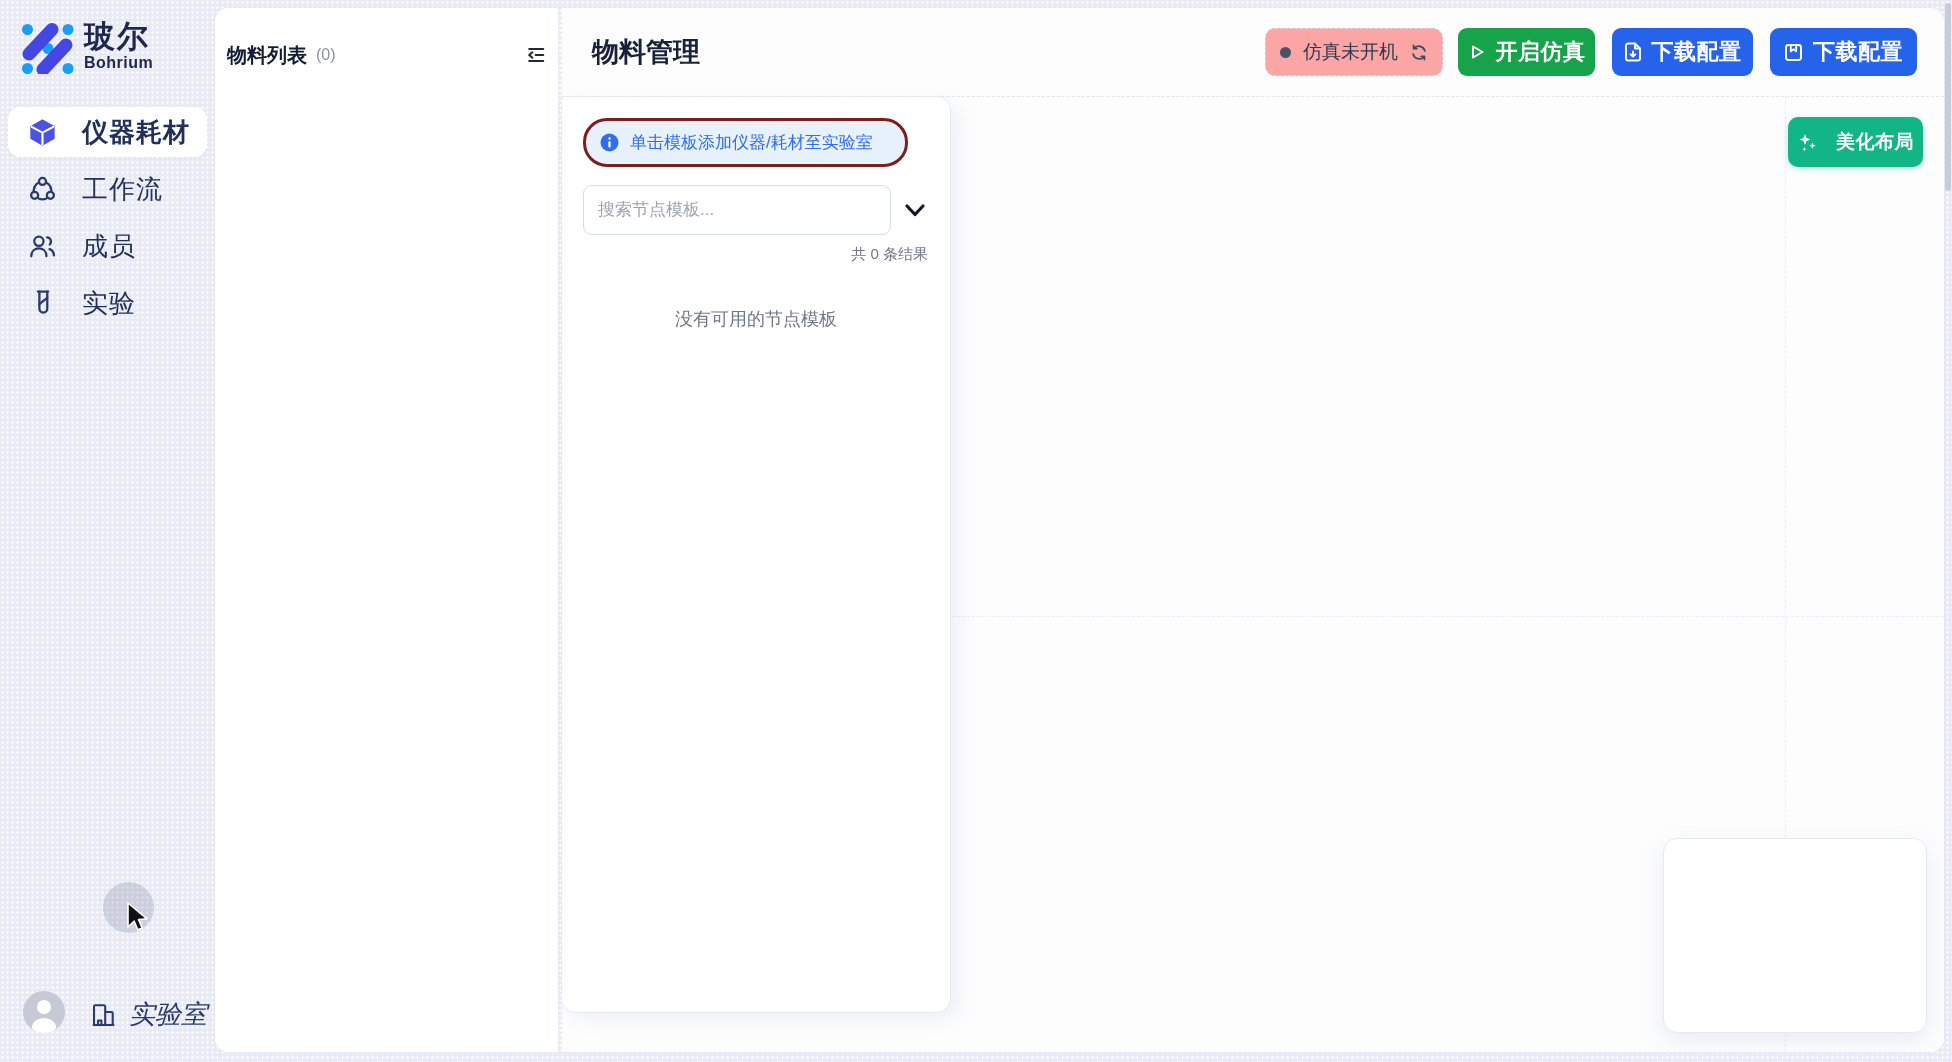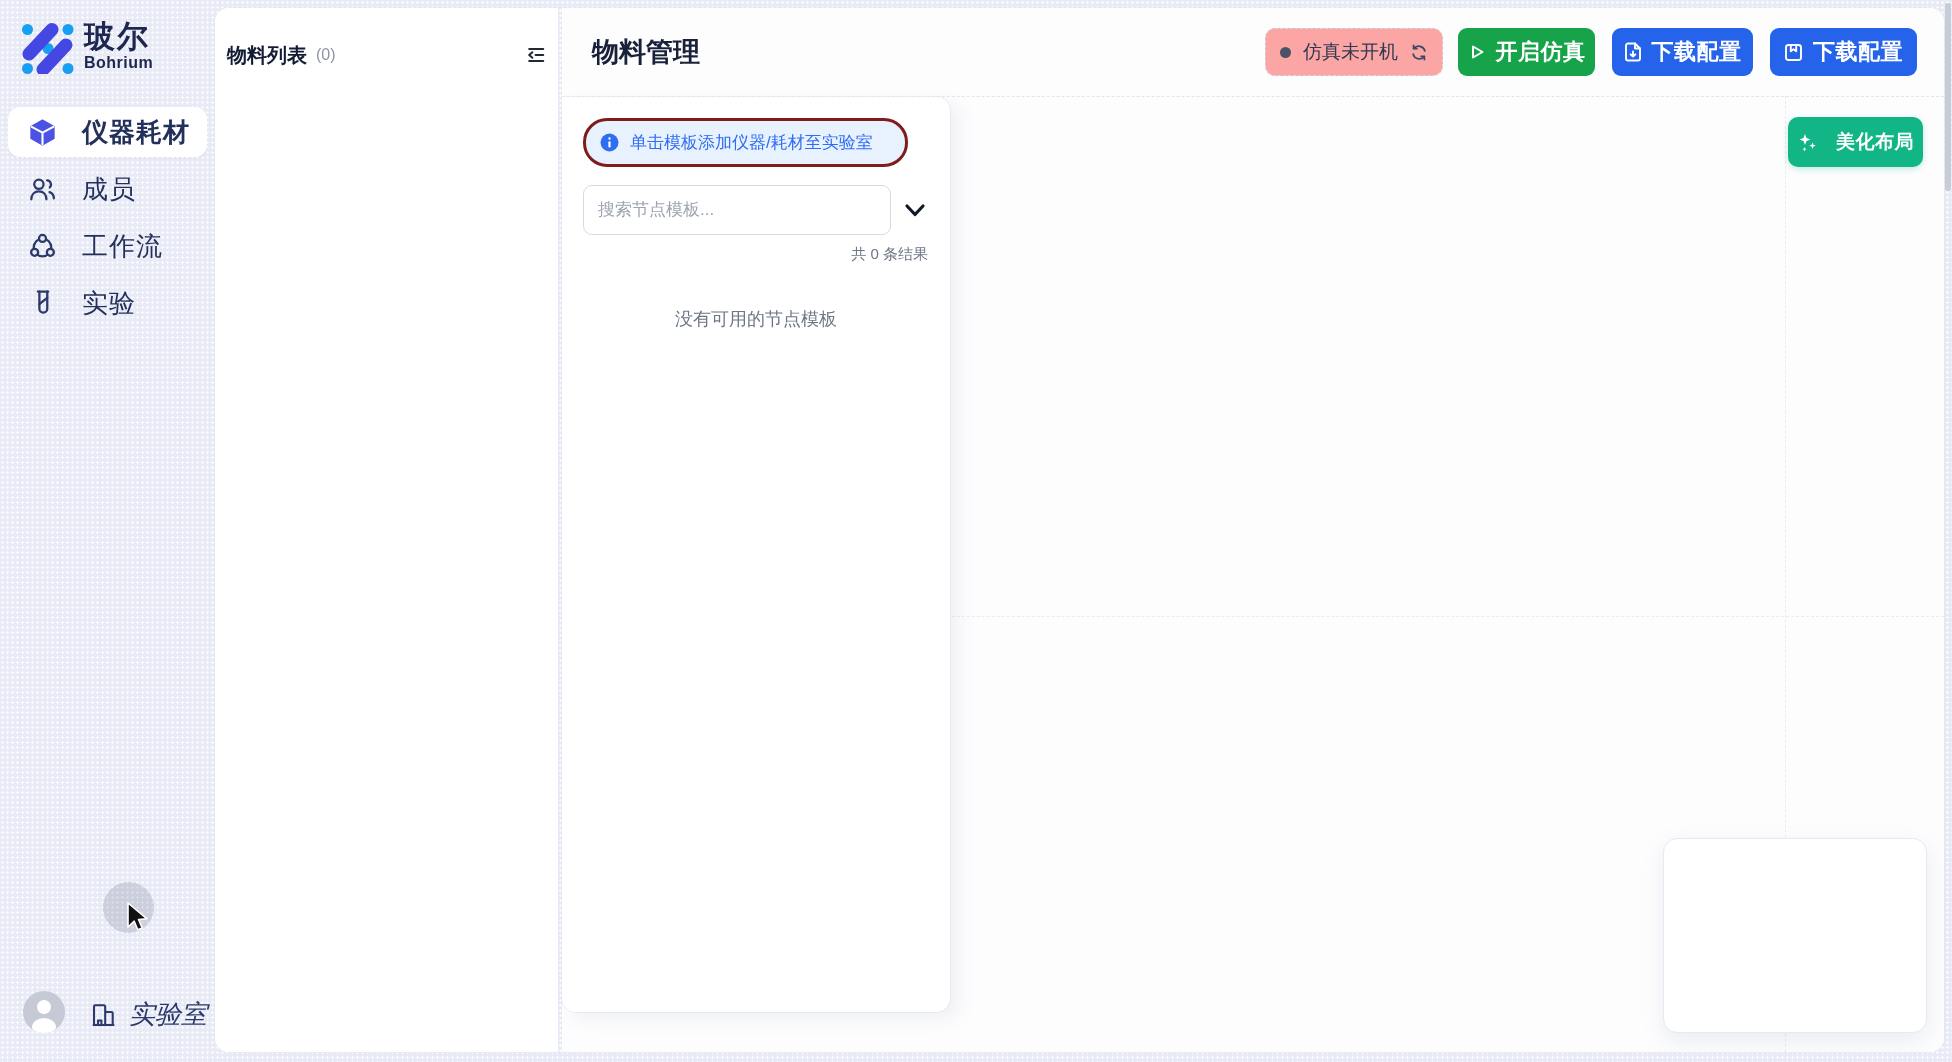--- a/index.html
+++ b/index.html
@@ -152,36 +152,36 @@
 
   <nav class="nav">
     <div class="nav-item active">
       <svg class="nav-icon" viewBox="0 0 28 28">
         <path d="M14 2.2 L25 8.3 V19.7 L14 25.8 L3 19.7 V8.3 Z" fill="#4c52e2" stroke="#4c52e2" stroke-width="1.5" stroke-linejoin="round"></path>
         <path d="M3.6 8.6 L14 14.2 L24.4 8.6 M14 14.2 V25.4" stroke="#ffffff" stroke-width="2" fill="none" stroke-linecap="round" stroke-linejoin="round"></path>
       </svg>
       <span class="nav-label">仪器耗材</span>
     </div>
     <div class="nav-item">
+      <svg class="nav-icon" viewBox="0 0 28 28" fill="none" stroke="#2b3a6b" stroke-width="2.2">
+        <circle cx="14" cy="15" r="8.5"></circle>
+        <circle cx="14" cy="6.2" r="3.4" fill="#e9ebf5"></circle>
+        <circle cx="6.4" cy="19.6" r="3.4" fill="#e9ebf5"></circle>
+        <circle cx="21.6" cy="19.6" r="3.4" fill="#e9ebf5"></circle>
+      </svg>
+      <span class="nav-label">工作流</span>
+    </div>
+    <div class="nav-item">
       <svg class="nav-icon" viewBox="0 0 28 28" fill="none" stroke="#2b3a6b" stroke-width="2.2" stroke-linecap="round">
         <circle cx="10.5" cy="9" r="4.5"></circle>
         <path d="M3.2 23.5 c0-5 3.2-7.6 7.3-7.6 s7.3 2.6 7.3 7.6"></path>
         <path d="M18.5 5.2 a4 4 0 0 1 2.5 6.8"></path>
         <path d="M20.8 16.6 c2.6.8 4 2.9 4.2 6"></path>
       </svg>
       <span class="nav-label">成员</span>
-    </div>
-    <div class="nav-item">
-      <svg class="nav-icon" viewBox="0 0 28 28" fill="none" stroke="#2b3a6b" stroke-width="2.2">
-        <circle cx="14" cy="15" r="8.5"></circle>
-        <circle cx="14" cy="6.2" r="3.4" fill="#e9ebf5"></circle>
-        <circle cx="6.4" cy="19.6" r="3.4" fill="#e9ebf5"></circle>
-        <circle cx="21.6" cy="19.6" r="3.4" fill="#e9ebf5"></circle>
-      </svg>
-      <span class="nav-label">工作流</span>
     </div>
     <div class="nav-item">
       <svg class="nav-icon" viewBox="0 0 28 28" fill="none" stroke="#2b3a6b" stroke-width="2.2" stroke-linecap="round">
         <path d="M9.5 2.5 h10"></path>
         <path d="M11 2.5 V19 a3.8 3.8 0 0 0 7.6 0 V2.5"></path>
         <path d="M11 14.5 L18.6 8.5"></path>
       </svg>
       <span class="nav-label">实验</span>
     </div>
   </nav>

